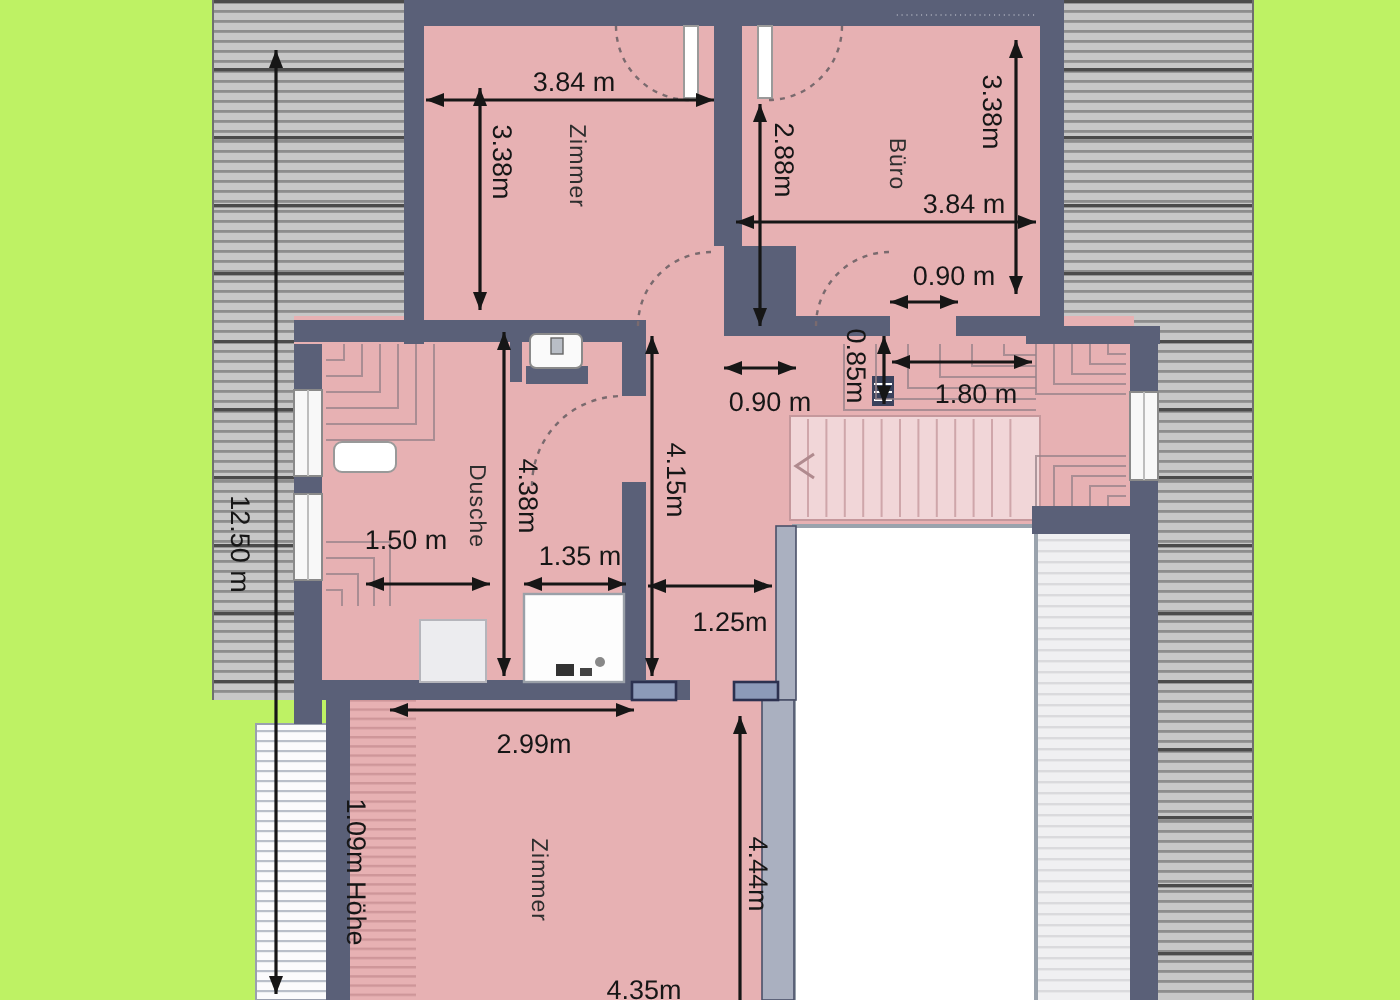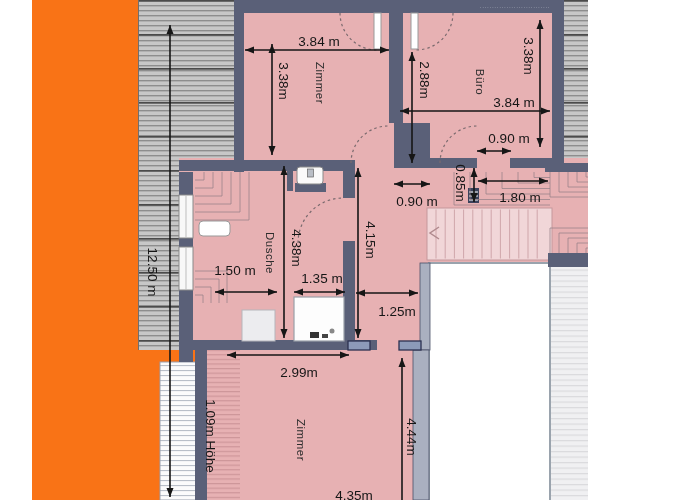--- a/index.html
+++ b/index.html
@@ -1,17 +1,17 @@
 <!DOCTYPE html>
 <html><head>
 <meta charset="utf-8">
 <style>
   html,body{margin:0;padding:0;background:#ffffff;}
-  .canvas{position:relative;width:556px;height:500px;background:#f97316;overflow:hidden;
-          font-family:"Liberation Sans", sans-serif;margin-left:32px;}
+  .canvas{position:relative;width:700px;height:500px;background:#bef264;overflow:hidden;
+          font-family:"Liberation Sans", sans-serif;}
   svg text{font-family:"Liberation Sans", sans-serif;}
   .dim-label{font-size:13.5px;fill:#161616;}
   .room-label{font-size:11.5px;fill:#2e2e2e;letter-spacing:.5px;}
   .watermark{font-size:5.5px;fill:#c9ccd6;letter-spacing:.6px;}
 </style>
 </head>
 <body>
 
 <div class="canvas">
 <svg width="700" height="500" viewBox="0 0 700 500">

